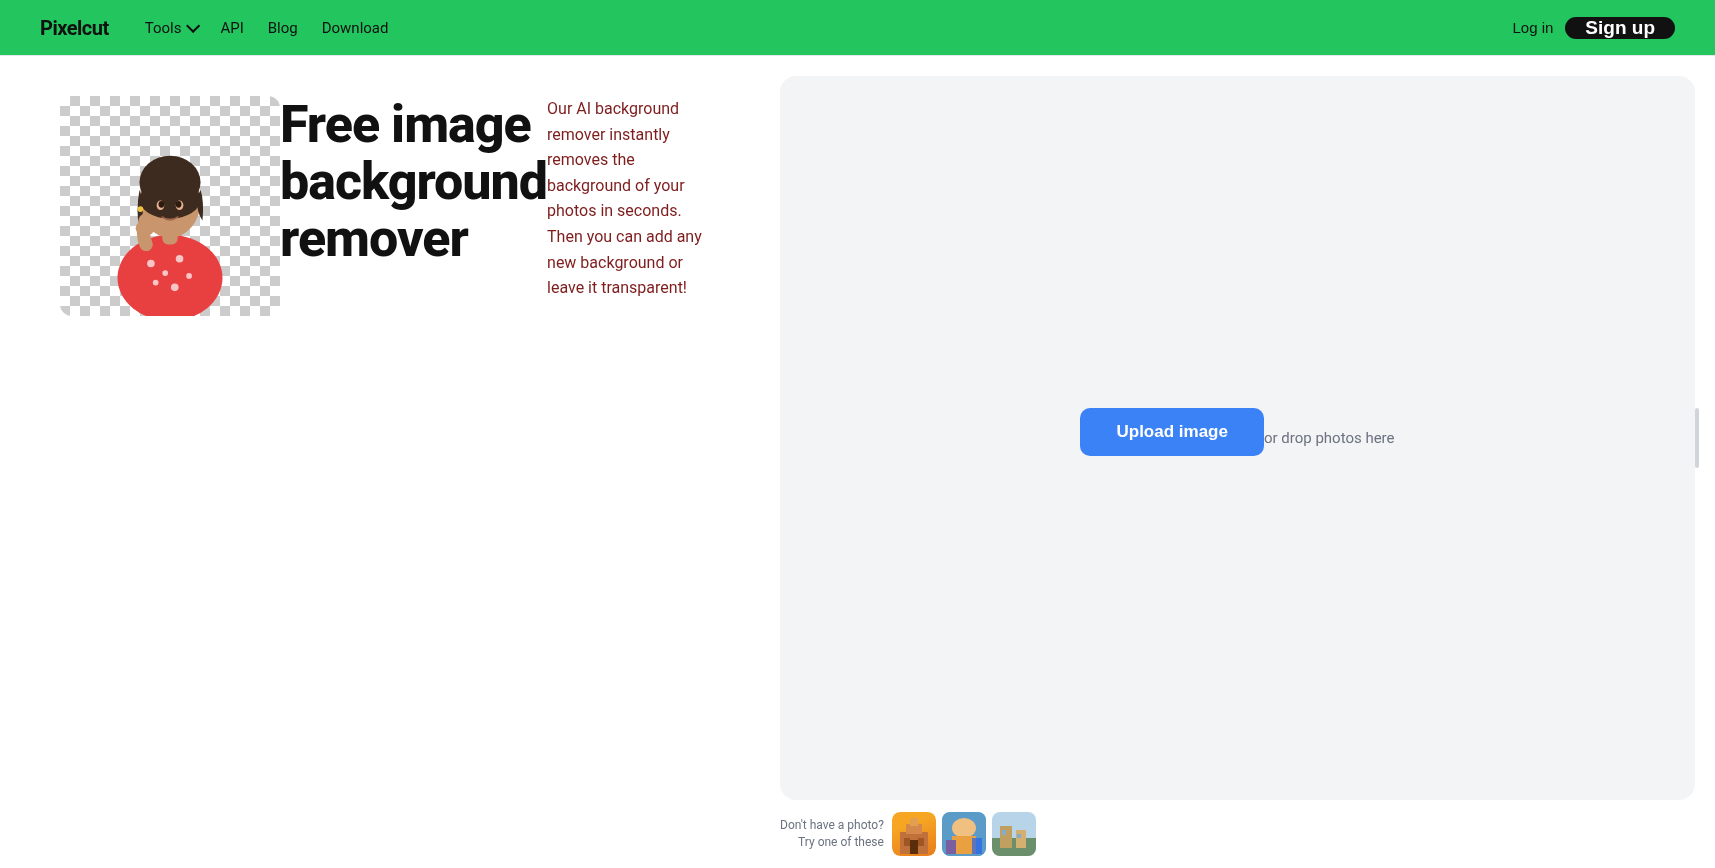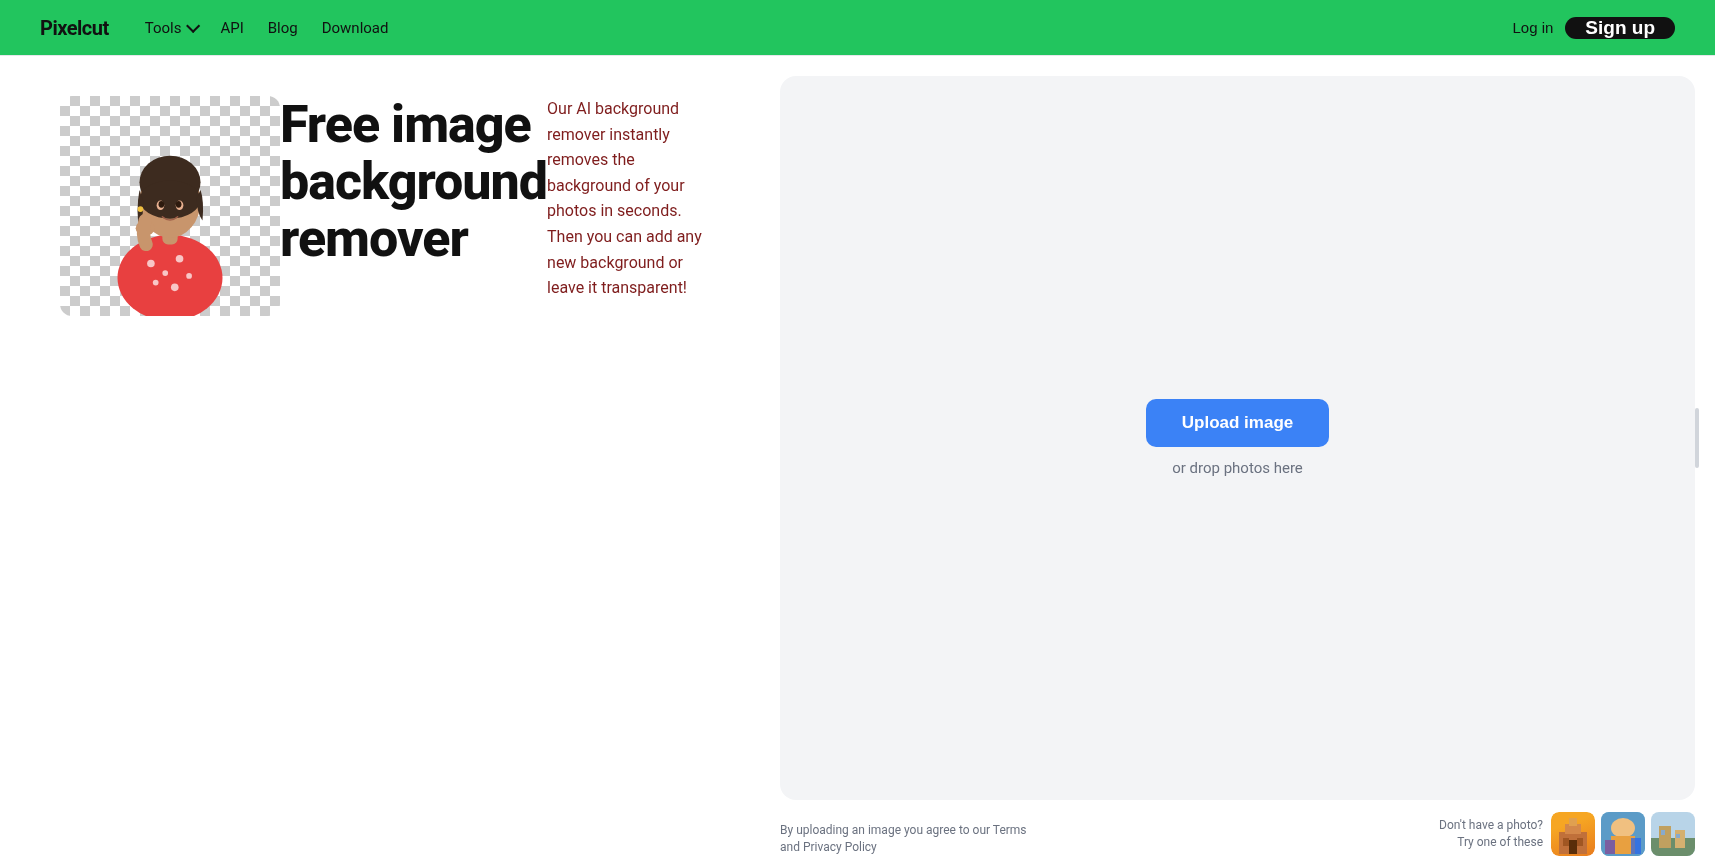--- a/index.html
+++ b/index.html
@@ -128,21 +128,20 @@
       padding: 20px 20px 0 0;
       display: flex;
       flex-direction: column;
     }
 
     .upload-box {
       flex: 1;
       background: #f3f4f6;
       border-radius: 16px;
       display: flex;
-      flex-direction: column;
       align-items: center;
       justify-content: center;
       min-height: 640px;
       position: relative;
     }
 
     .upload-button {
       background: #3b82f6;
       color: #fff;
       border: none;
@@ -298,23 +297,20 @@
   </div>
 
   <div class="right-panel">
     <div class="upload-box">
       <button class="upload-button">Upload image</button>
       <span class="drop-text">or drop photos here</span>
       <div class="scroll-indicator"></div>
     </div>
 
     <div class="bottom-bar">
-      <div class="bottom-left">
-        <span>By uploading an image you agree to our Terms and Privacy Policy</span>
-      </div>
       <div class="bottom-right">
         <div class="bottom-right-text">
           <div>Don't have a photo?</div>
           <div>Try one of these</div>
         </div>
         <div class="sample-thumbs">
 
           <div class="thumb-building">
             <div class="thumb-img-1">
               <svg width="44" height="44" viewBox="0 0 44 44">

